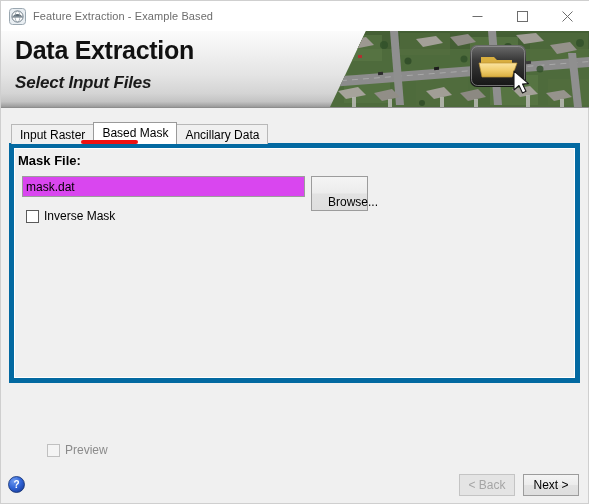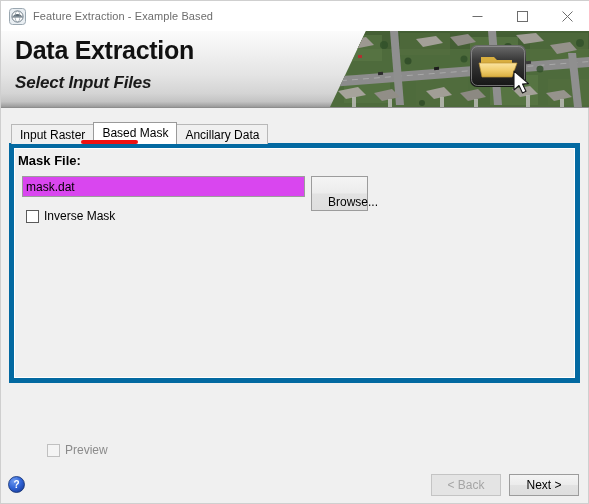--- a/index.html
+++ b/index.html
@@ -257,21 +257,21 @@
   }
 
   #footer-buttons {
     position: absolute;
     right: 9px;
     top: 473px;
     display: flex;
     gap: 8px;
   }
   .footer-btn {
-    width: 70px;
+    width: 56px;
     height: 22px;
     box-sizing: border-box;
     background: linear-gradient(to bottom, #f4f4f4 0%, #ececec 48%, #e2e2e2 52%, #dedede 100%);
     border: 1px solid #9c9c9c;
     font-family: "Liberation Sans", sans-serif;
     font-size: 12px;
     color: #000000;
     cursor: default;
     padding: 0;
     line-height: 20px;

